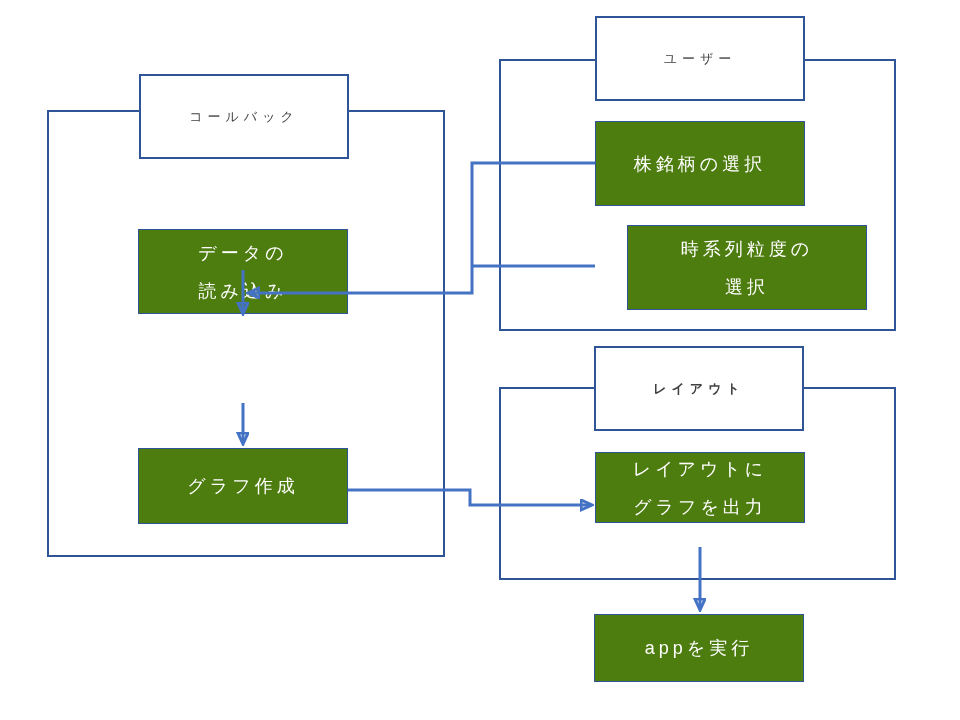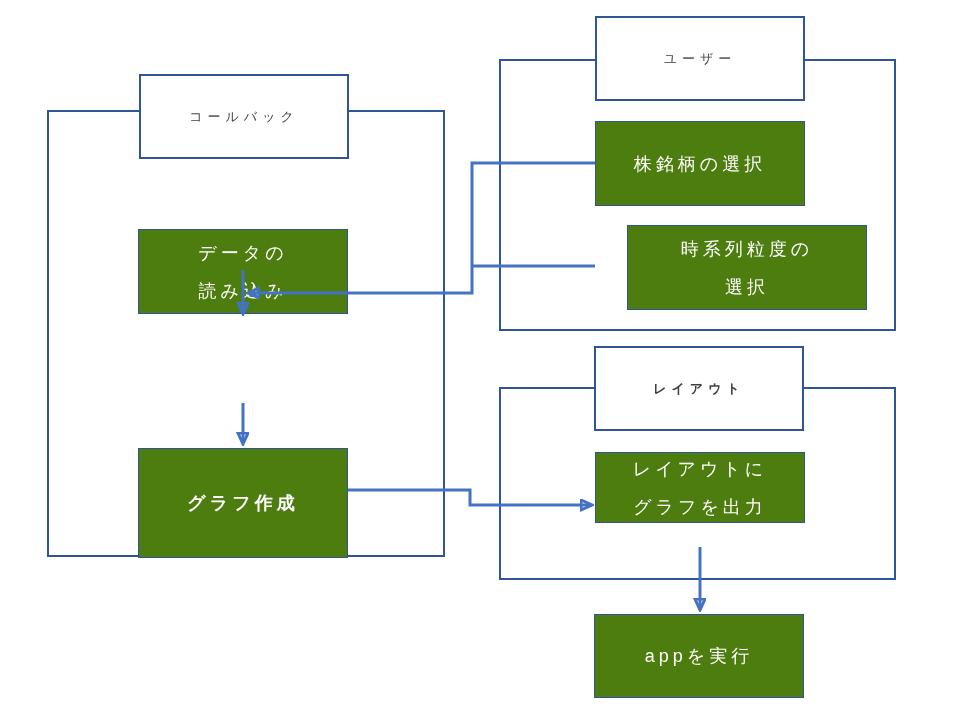--- a/index.html
+++ b/index.html
@@ -37,30 +37,30 @@
   <div class="group" style="left:47px; top:110px; width:398px; height:447px;"></div>
   <div class="group" style="left:499px; top:59px; width:397px; height:272px;"></div>
   <div class="group" style="left:499px; top:387px; width:397px; height:193px;"></div>
 
   <div class="title-box" style="left:139px; top:74px; width:210px; height:85px;">コールバック</div>
   <div class="title-box" style="left:595px; top:16px; width:210px; height:85px;">ユーザー</div>
   <div class="title-box" style="left:594px; top:346px; width:210px; height:85px;font-weight:bold;">レイアウト</div>
 
   <div class="node" style="left:138px; top:185px; width:210px; height:85px;margin-top:44px;">データの
 読み込み</div>
-  <div class="node" style="left:138px; top:448px; width:210px; height:110px;font-weight:bold;">グラフ作成</div>
+  <div class="node" style="left:138px; top:448px; width:210px; height:76px;">グラフ作成</div>
 
   <div class="node" style="left:595px; top:121px; width:210px; height:85px;">株銘柄の選択</div>
   <div class="node" style="left:595px; top:225px; width:240px; height:85px;margin-left:32px;">時系列粒度の
 選択</div>
 
   <div class="node" style="left:595px; top:452px; width:210px; height:71px;">レイアウトに
 グラフを出力</div>
 
-  <div class="node" style="left:594px; top:614px; width:210px; height:84px;">appを実行</div>
+  <div class="node" style="left:594px; top:614px; width:210px; height:68px;">appを実行</div>
 
   <svg class="connector-layer" viewBox="0 0 960 720">
     <defs>
       <marker id="arrowhead" markerUnits="userSpaceOnUse" markerWidth="14" markerHeight="14" refX="10" refY="6" orient="auto">
         <path d="M1,1 L12,6 L1,11 Z" fill="#4472C4" stroke="none"></path>
       </marker>
     </defs>
     <path d="M243,270 L243,312" marker-end="url(#arrowhead)"></path>
     <path d="M243,403 L243,442" marker-end="url(#arrowhead)"></path>
     <path d="M595,163 L472,163 L472,293 L250,293" marker-end="url(#arrowhead)"></path>

